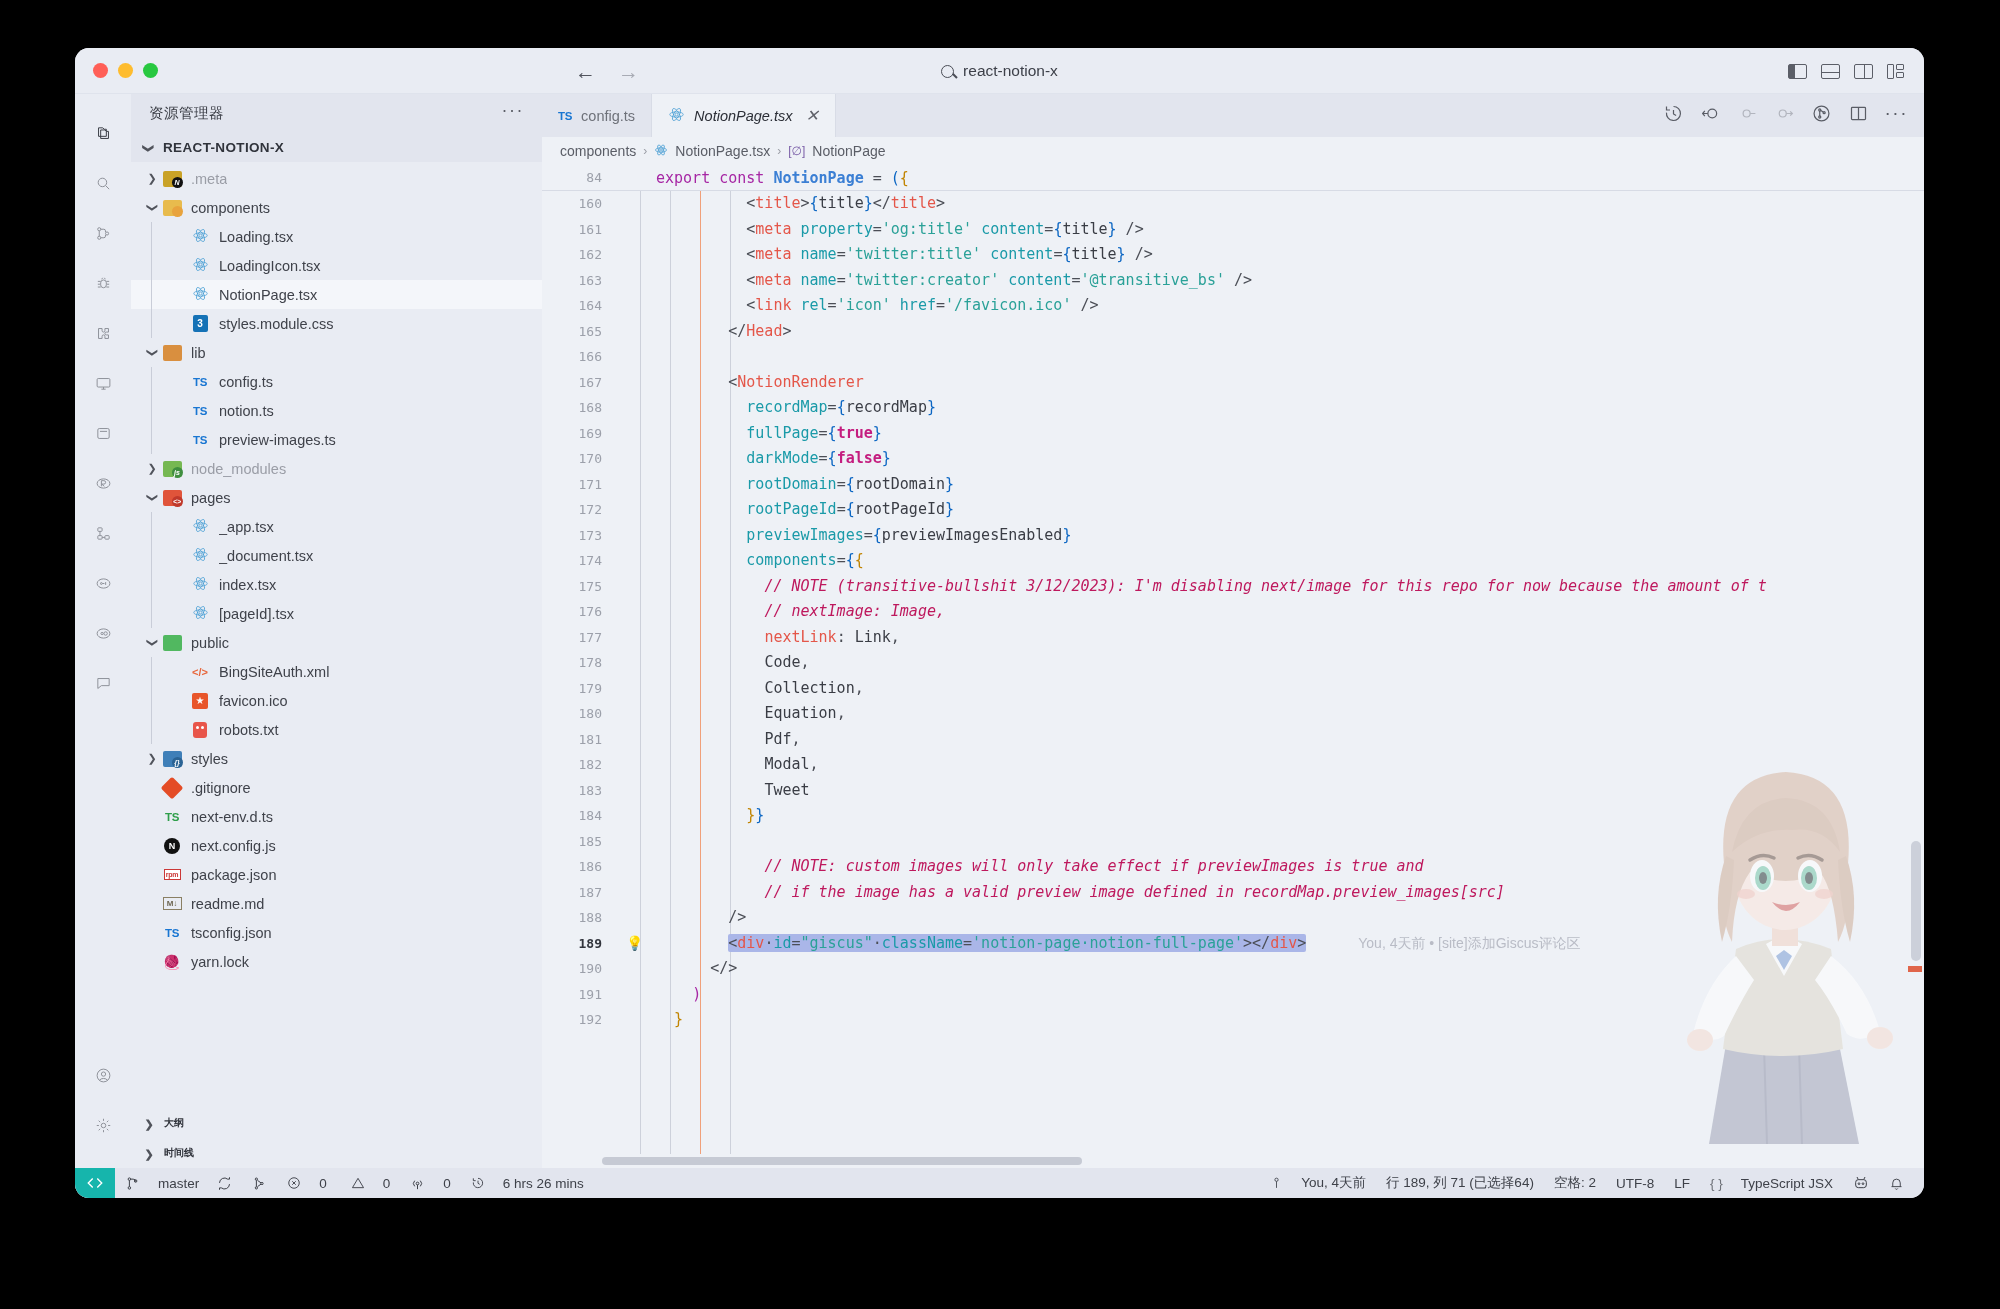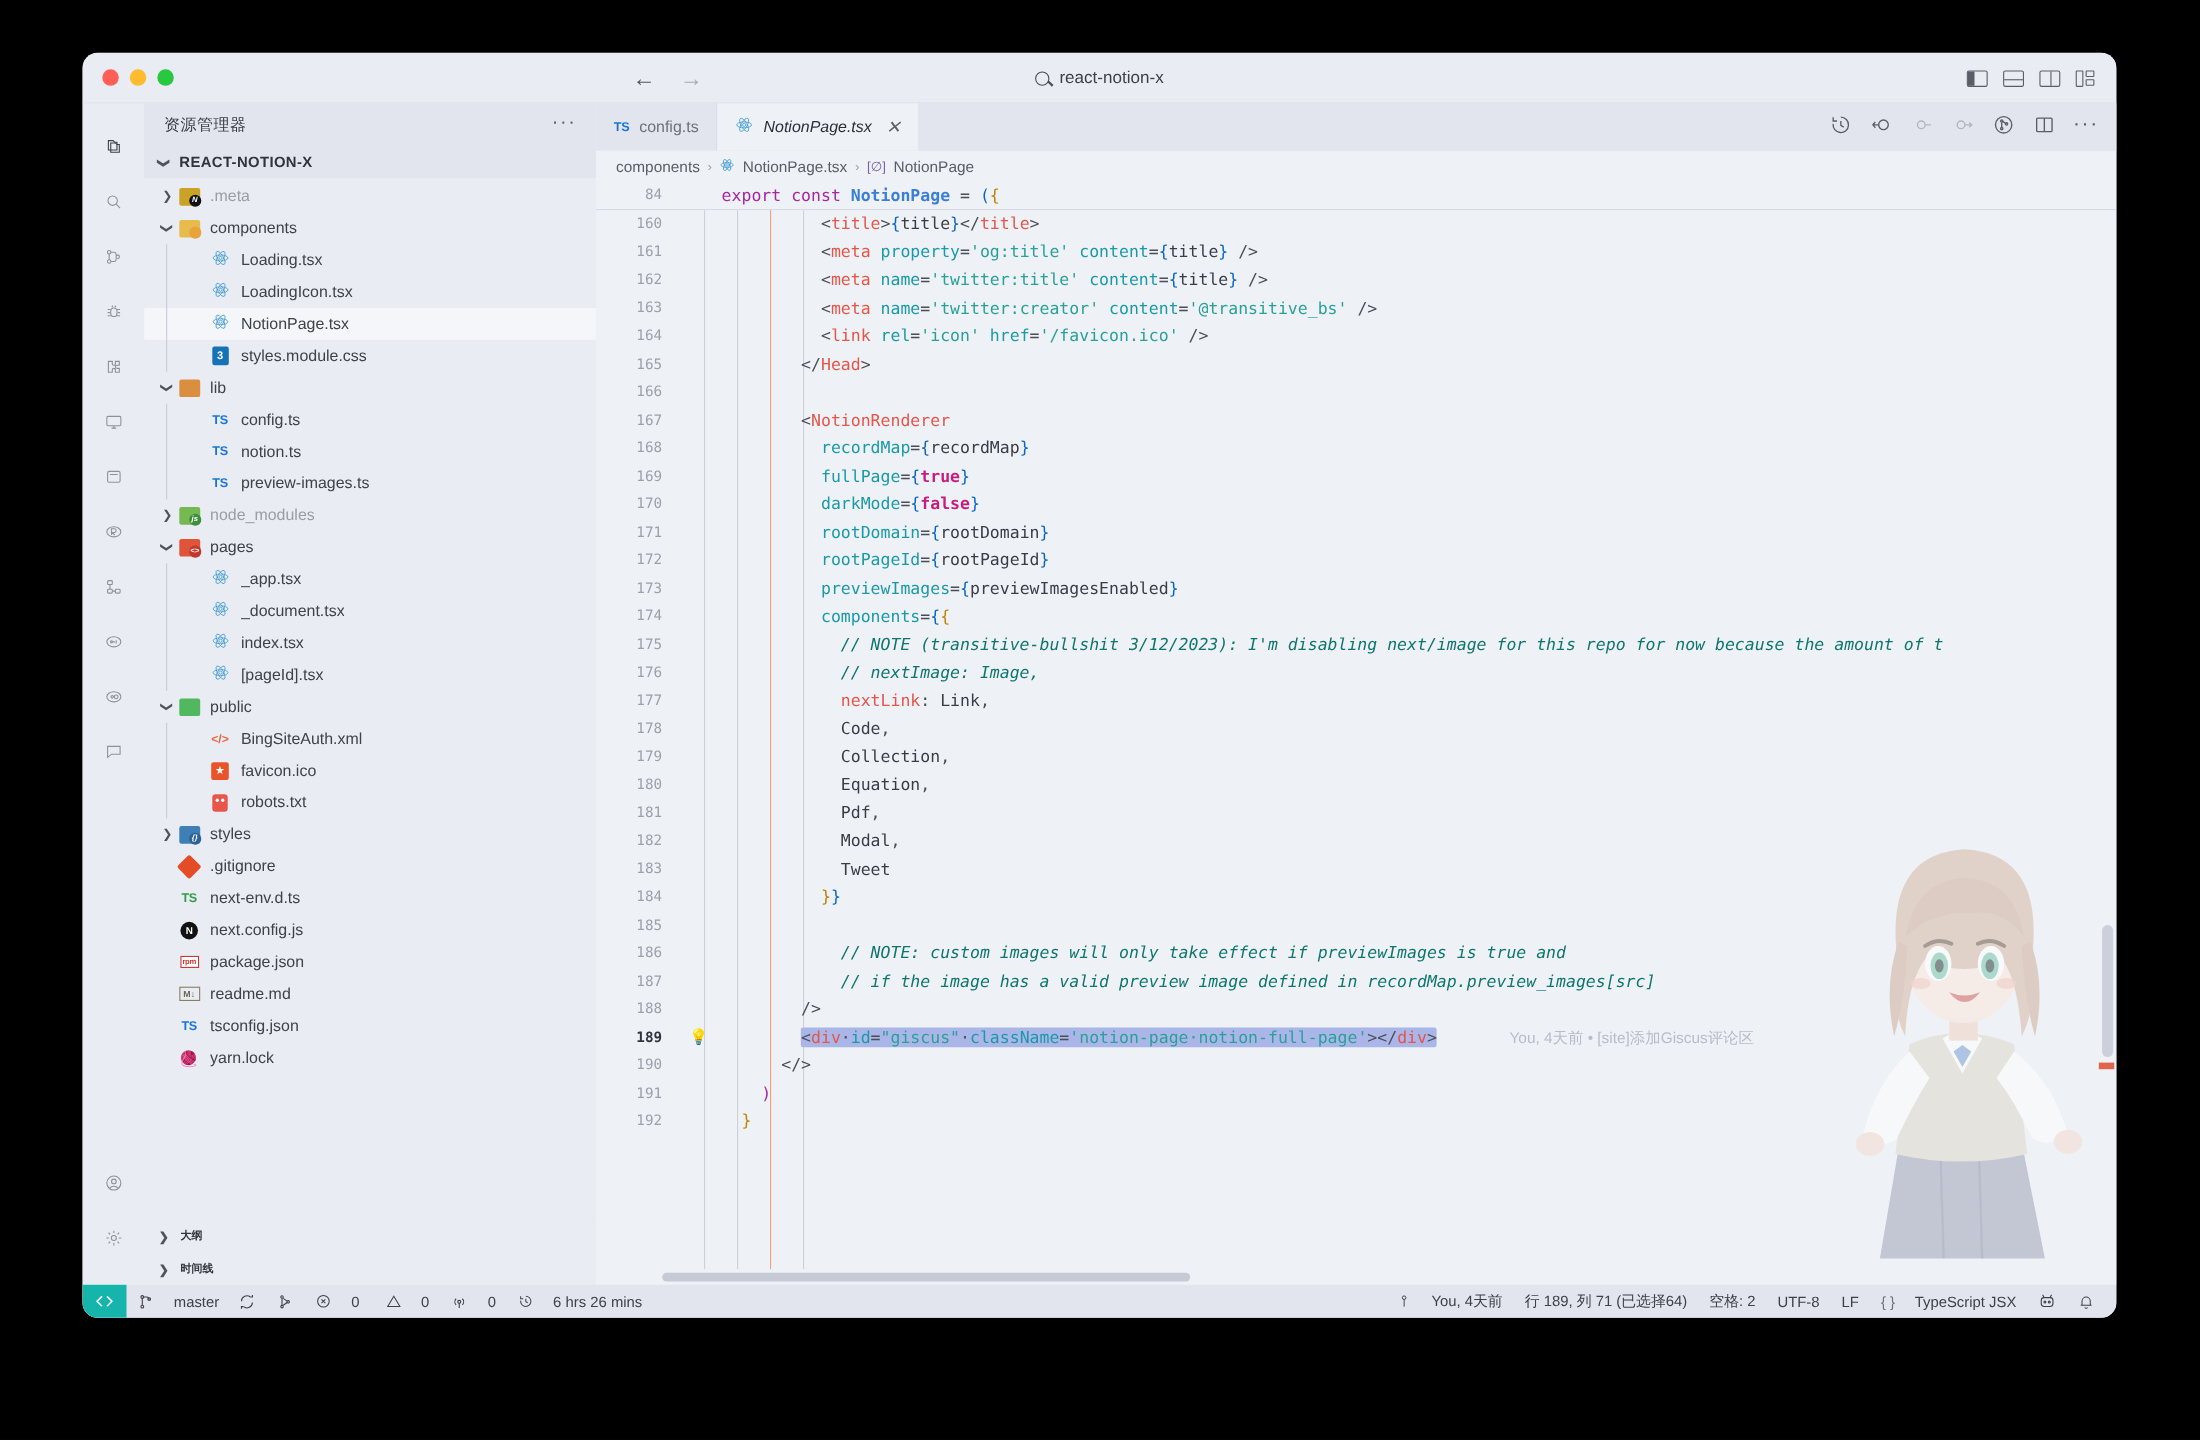--- a/index.html
+++ b/index.html
@@ -206,30 +206,30 @@
   .gutter-icon { width: 34px; flex:0 0 34px; text-align:center; font-size:14px; }
   .ctext { padding-left: 4px; }
 
   
   .k-kw   { color:#a626a4; }
   .k-fn   { color:#3b7fd4; font-weight:bold; }
   .k-tag  { color:#e45649; }
   .k-attr { color:#c18401; }
   .k-prop { color:#1a9aa8; }
   .k-str  { color:#2aa198; }
-  .k-cmt  { color:#0f766e; font-style:italic; }
+  .k-cmt  { color:#be185d; font-style:italic; }
   .k-punc { color:#4b4e56; }
   .k-brace{ color:#0b66c3; }
   .k-brace2{ color:#c18401; }
   .k-brace3{ color:#a626a4; }
   .k-plain{ color:#3a3d45; }
   .k-bool { color:#c41d7f; font-weight:bold; }
 
   .sel-line { background: #aab6e8; border-radius:2px; }
-  .blame { color:#b9bcc6; font-size:14px; font-family:"Liberation Sans", sans-serif; padding-left:66px; font-style:normal;}
+  .blame { color:#b9bcc6; font-size:14px; font-family:"Liberation Sans", sans-serif; padding-left:52px; font-style:normal;}
 
   
   .vrules { position:absolute; left:0; top:0; bottom:0; width:100%; pointer-events:none; }
   .vrule { position:absolute; top:0; bottom:0; width:1px; background:#cdd1db; }
   .vrule.orange { background:#f0a07a; }
 
   
   .anime { position:absolute; right: 10px; bottom: 0px; width: 250px; height: 410px; pointer-events:none; }
 
   

